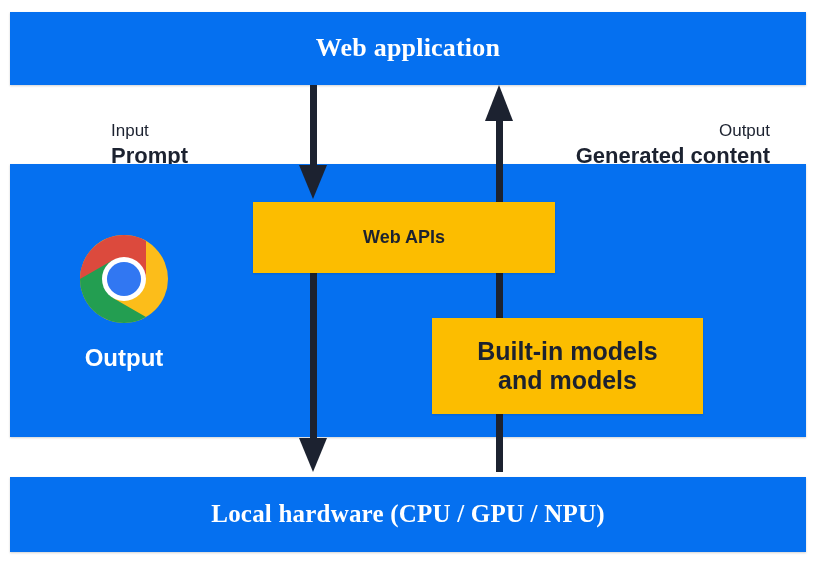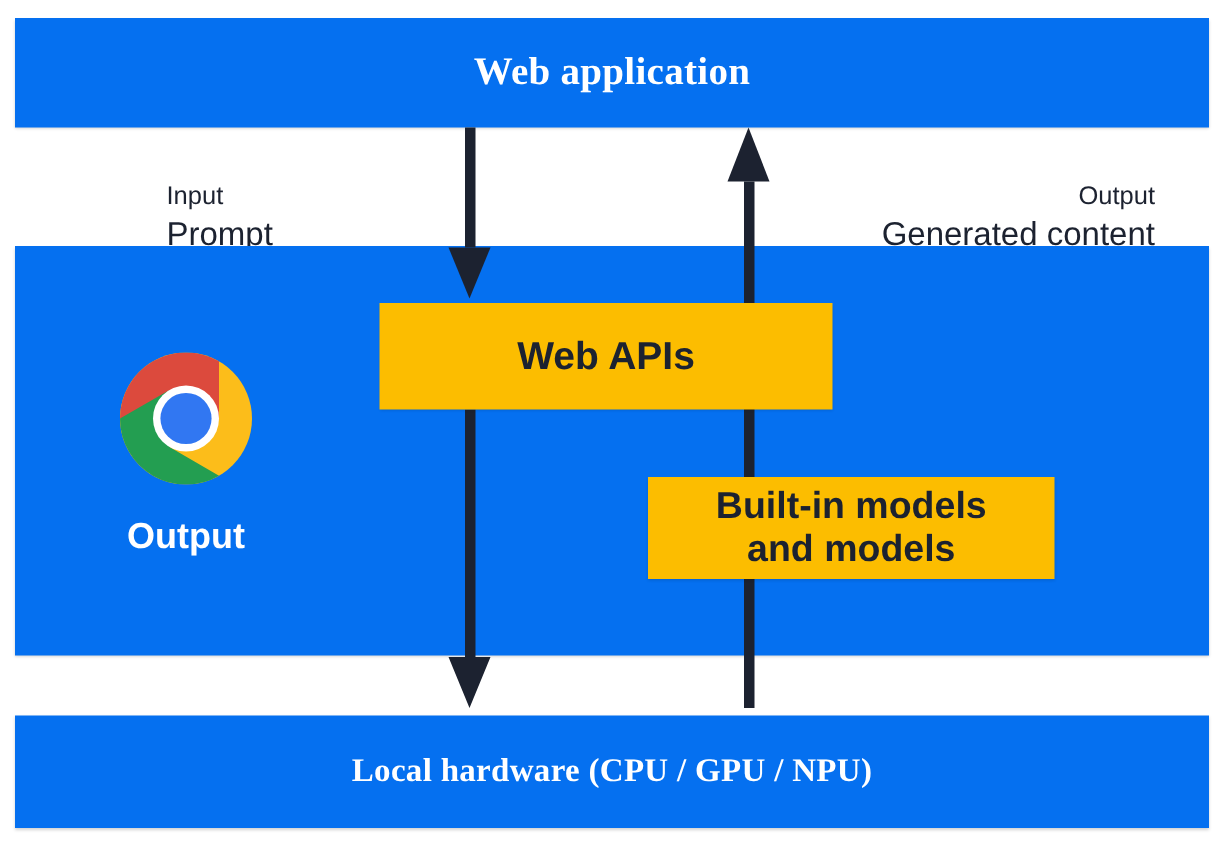--- a/index.html
+++ b/index.html
@@ -37,27 +37,27 @@
     position: absolute;
     left: 0; right: 0;
     top: 50%;
     transform: translateY(-54%);
     text-align: center;
     color: var(--text-white, #fff);
     font-weight: bold;
     font-size: 26px;
     letter-spacing: 0.2px;
   }
-  .bar-bottom .bar-label { font-size: 22px; }
+  .bar-bottom .bar-label { font-size: 25px; }
 
   .io-block { position: absolute; top: 96px; color: var(--arrow-navy, #1c2230); }
   .io-left  { left: 111px; text-align: left; }
   .io-right { right: 50px; text-align: right; }
   .io-caption { display: block; font-size: 17px; line-height: 22px; font-weight: normal; margin-top: 24px; }
-  .io-label   { display: block; font-size: 22px; line-height: 27px; font-weight: normal; }
+  .io-label   { display: block; font-size: 22px; line-height: 27px; font-weight: bold; }
 
   .flow-line {
     position: absolute;
     width: 7px;
     background: var(--arrow-navy, #1c2230);
     z-index: 2;
   }
   .flow-head {
     position: absolute;
     width: 0; height: 0;
@@ -80,22 +80,22 @@
     background: var(--accent-yellow, #fcbd00);
     color: var(--arrow-navy, #1c2230);
     display: flex;
     flex-direction: column;
     align-items: center;
     justify-content: center;
     font-weight: bold;
     z-index: 3;
     box-shadow: 0 1px 2px rgba(0,0,0,0.12);
   }
-  .box-webapis  { left: 253px; top: 202px; width: 302px; height: 71px; font-size: 26px; }
-  .box-builtin  { left: 432px; top: 318px; width: 271px; height: 68px; font-size: 25px; line-height: 29px; text-align: center; }
+  .box-webapis  { left: 253px; top: 202px; width: 302px; height: 71px; font-size: 18px; }
+  .box-builtin  { left: 432px; top: 318px; width: 271px; height: 96px; font-size: 25px; line-height: 29px; text-align: center; }
 
   .chrome-logo { position: absolute; left: 80px; top: 235px; width: 88px; height: 88px; z-index: 2; }
   .chrome-red    { fill: var(--chrome-red, #dc4a3d); }
   .chrome-yellow { fill: var(--chrome-yellow, #fcbd1a); }
   .chrome-green  { fill: var(--chrome-green, #239e51); }
   .chrome-blue   { fill: var(--chrome-blue, #3177f2); }
   .chrome-ring   { fill: var(--chrome-ring, #ffffff); }
 
   .browser-label {
     position: absolute;

